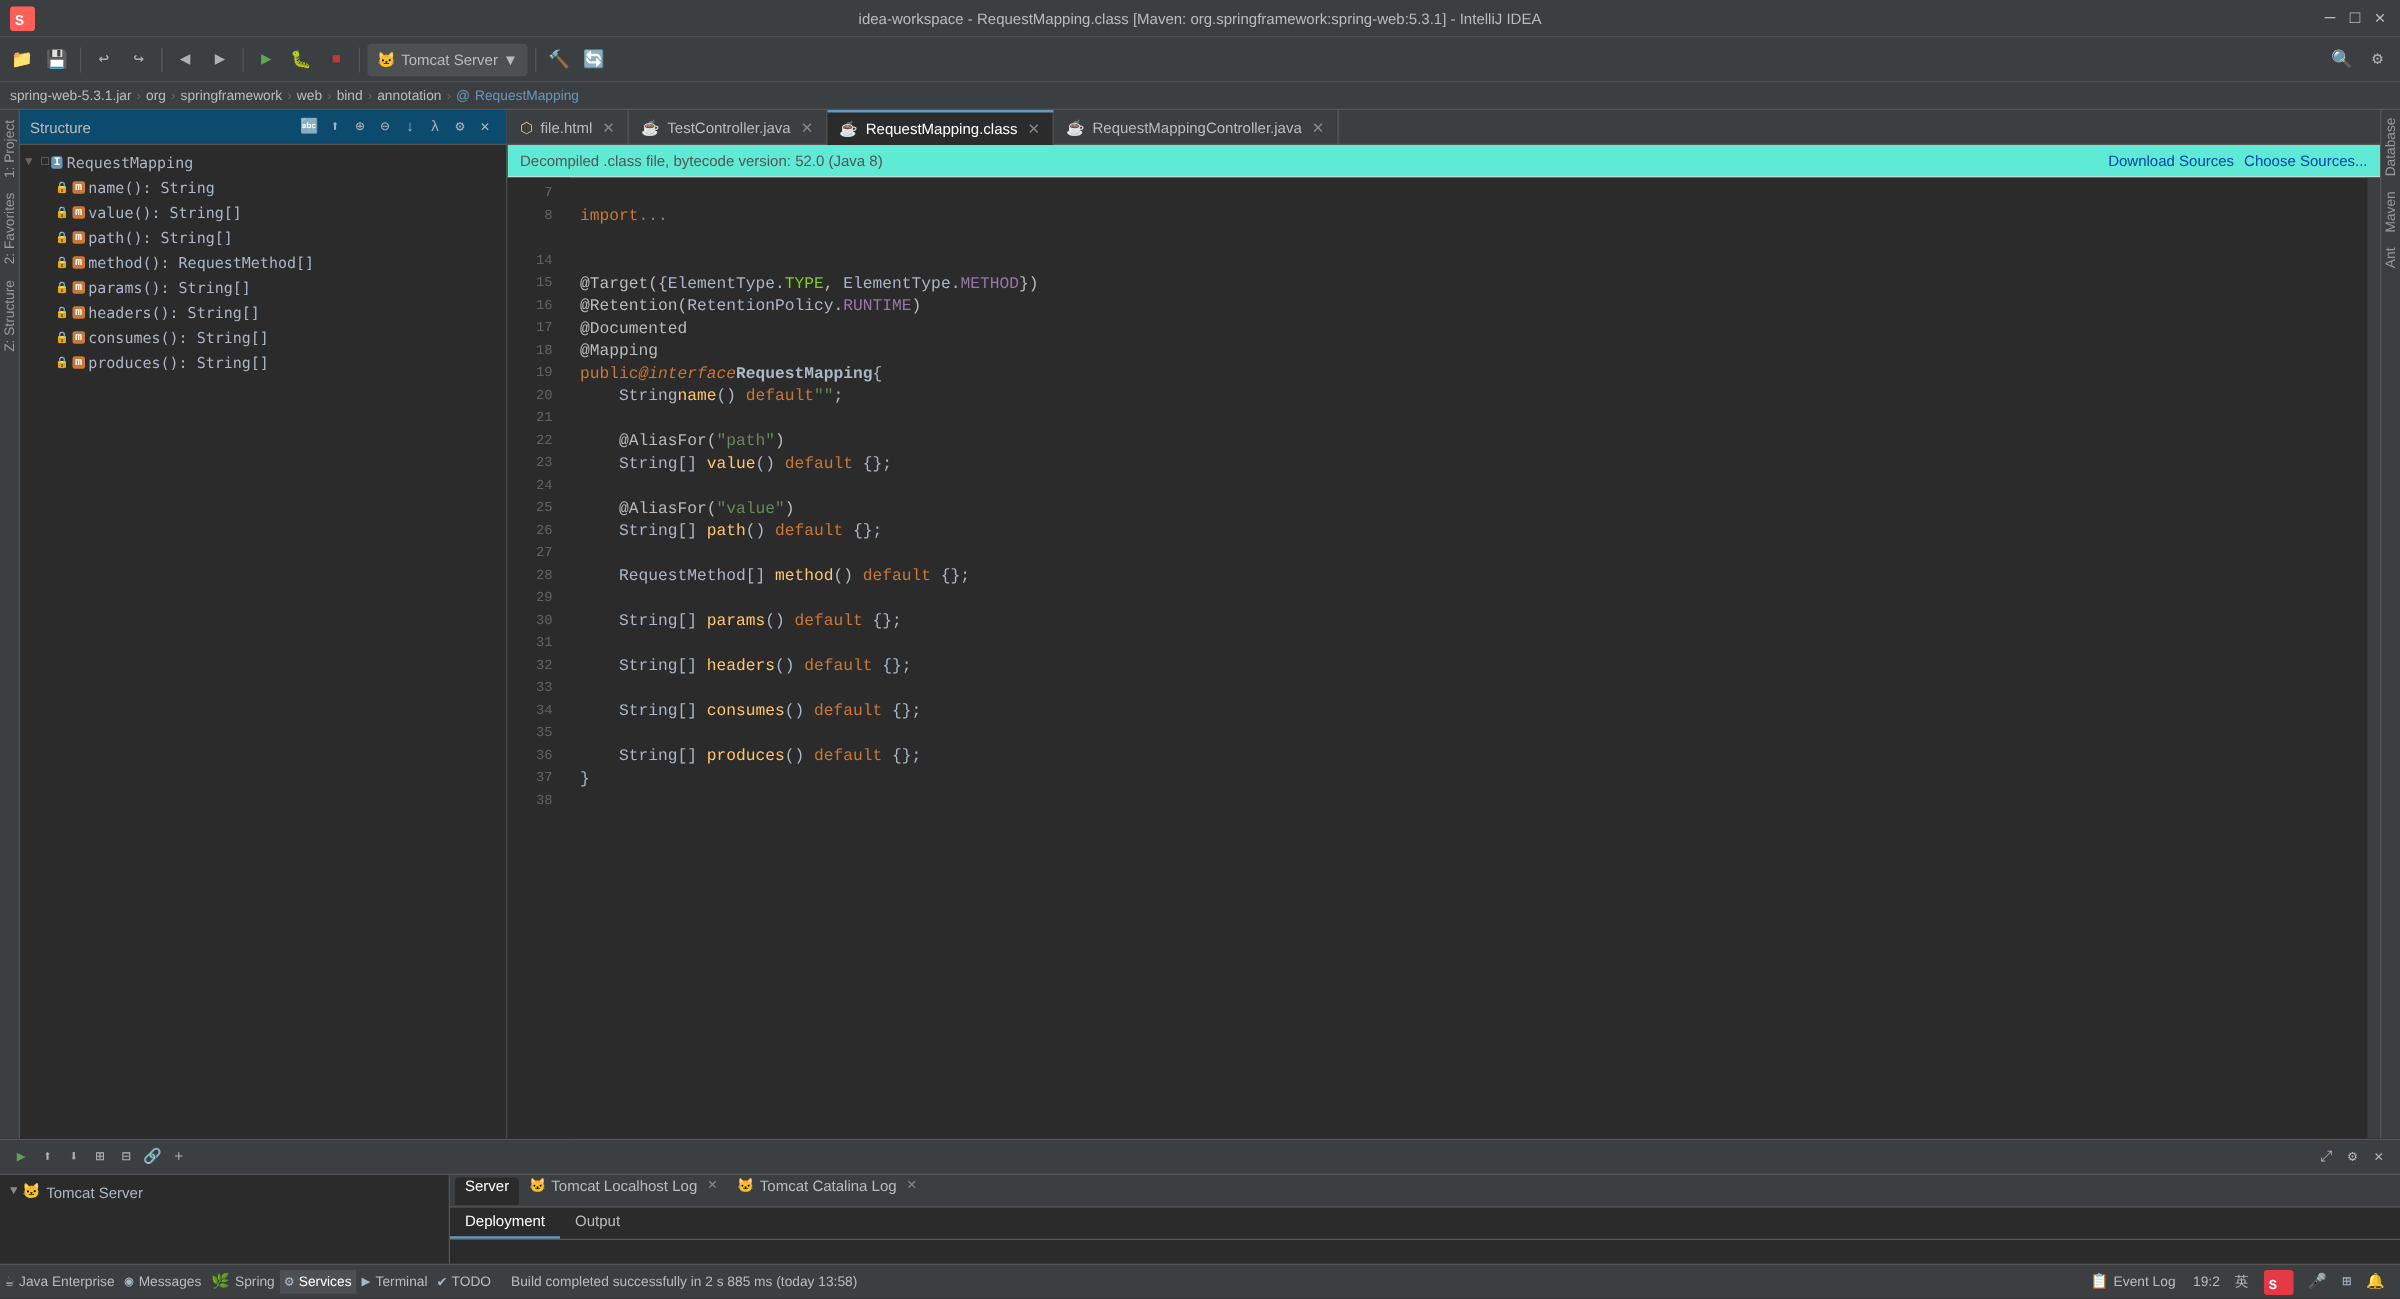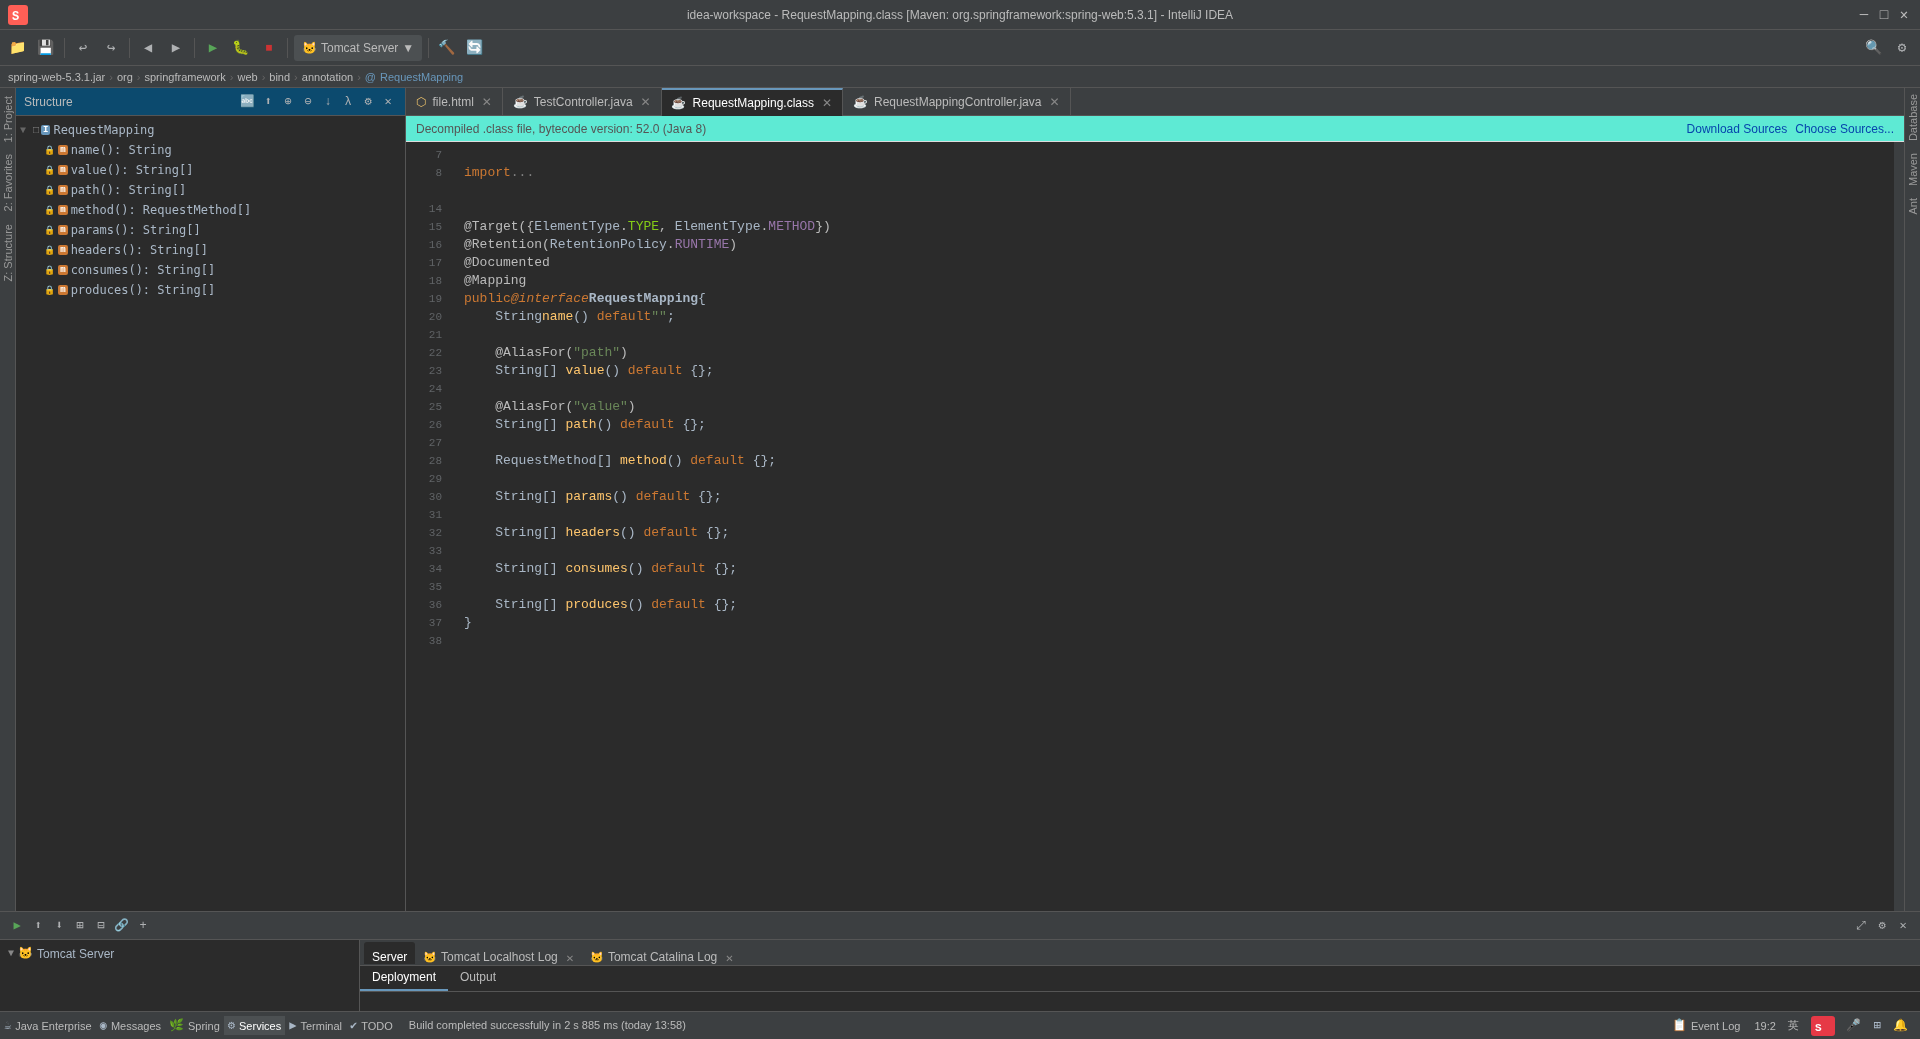--- a/index.html
+++ b/index.html
@@ -71,21 +71,21 @@
     .annotation-overlay { position: absolute; right: 200px; top: 385px; color: #ff4444; font-size: 22px; font-family: 'Microsoft YaHei', sans-serif; font-weight: bold; pointer-events: none; }
 
     
     .bottom-panel { height: 100px; border-top: 1px solid #555; display: flex; flex-direction: column; background: #2b2b2b; }
     .bottom-tab-close { color: #888; font-size: 10px; margin-left: 4px; cursor: pointer; }
     .services-tree { width: 360px; border-right: 1px solid #555; padding: 4px; }
     .service-item { display: flex; align-items: center; gap: 4px; padding: 2px 4px; cursor: pointer; }
     .service-label { font-size: 12px; color: #a9b7c6; font-family: 'Segoe UI', sans-serif; }
 
     .bottom-right { flex: 1; display: flex; flex-direction: column; }
-    .bottom-tab2 { display: flex; align-items: flex-end; height: 22px; padding: 0 8px; gap: 4px; cursor: pointer; font-size: 12px; font-family: 'Segoe UI', sans-serif; color: #bbb; border-radius: 3px 3px 0 0; }
+    .bottom-tab2 { display: flex; align-items: flex-start; height: 22px; padding: 0 8px; gap: 4px; cursor: pointer; font-size: 12px; font-family: 'Segoe UI', sans-serif; color: #bbb; border-radius: 3px 3px 0 0; }
     .bottom-tab2.active { background: #2b2b2b; color: #fff; }
 
     .server-deploy-tabs { display: flex; height: 26px; border-bottom: 1px solid #555; }
     .deploy-tab { padding: 4px 12px; font-size: 12px; font-family: 'Segoe UI', sans-serif; color: #bbb; cursor: pointer; }
     .deploy-tab.active { color: #fff; border-bottom: 2px solid #6897bb; }
     .deploy-content { flex: 1; padding: 4px; }
     .status-item { display: flex; align-items: center; gap: 4px; cursor: pointer; padding: 2px 4px; }
     .event-log-btn { display: flex; align-items: center; gap: 4px; background: #3c3f41; padding: 2px 6px; cursor: pointer; }
 
     .vertical-label { writing-mode: vertical-rl; text-orientation: mixed; transform: rotate(180deg); font-size: 11px; color: #9a9a9a; font-family: 'Segoe UI', sans-serif; padding: 6px 2px; cursor: pointer; }

